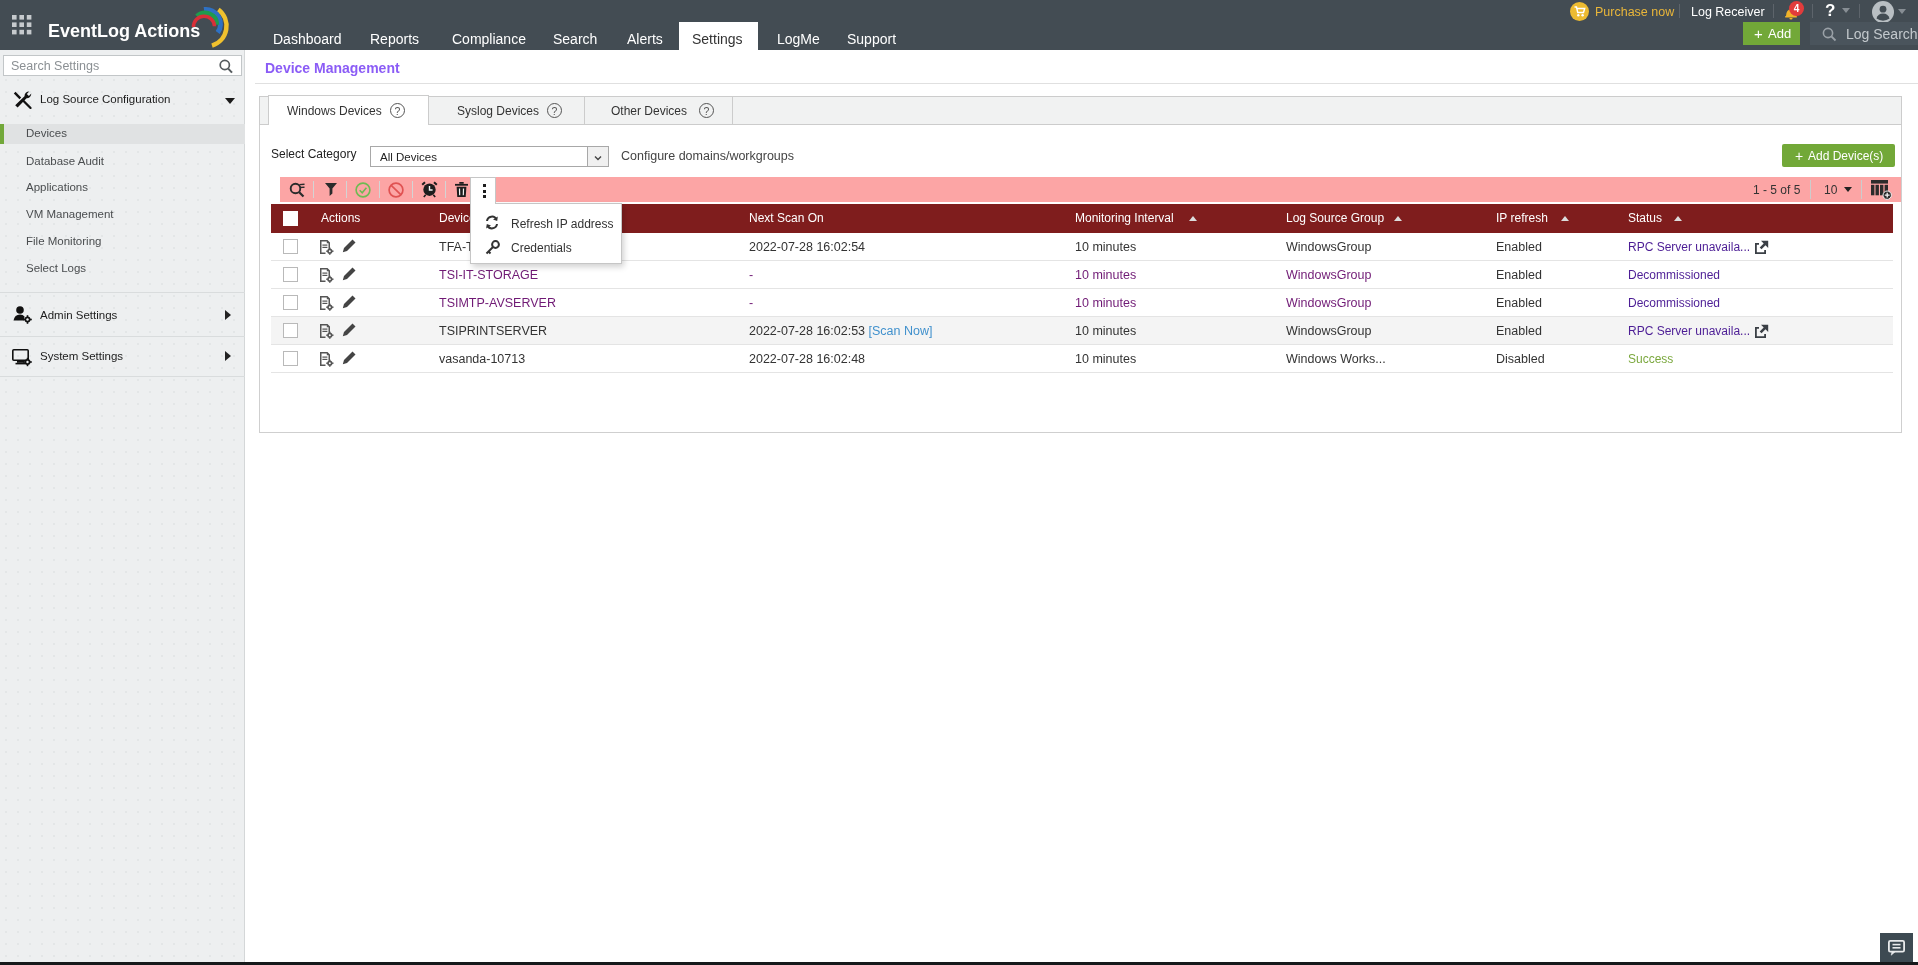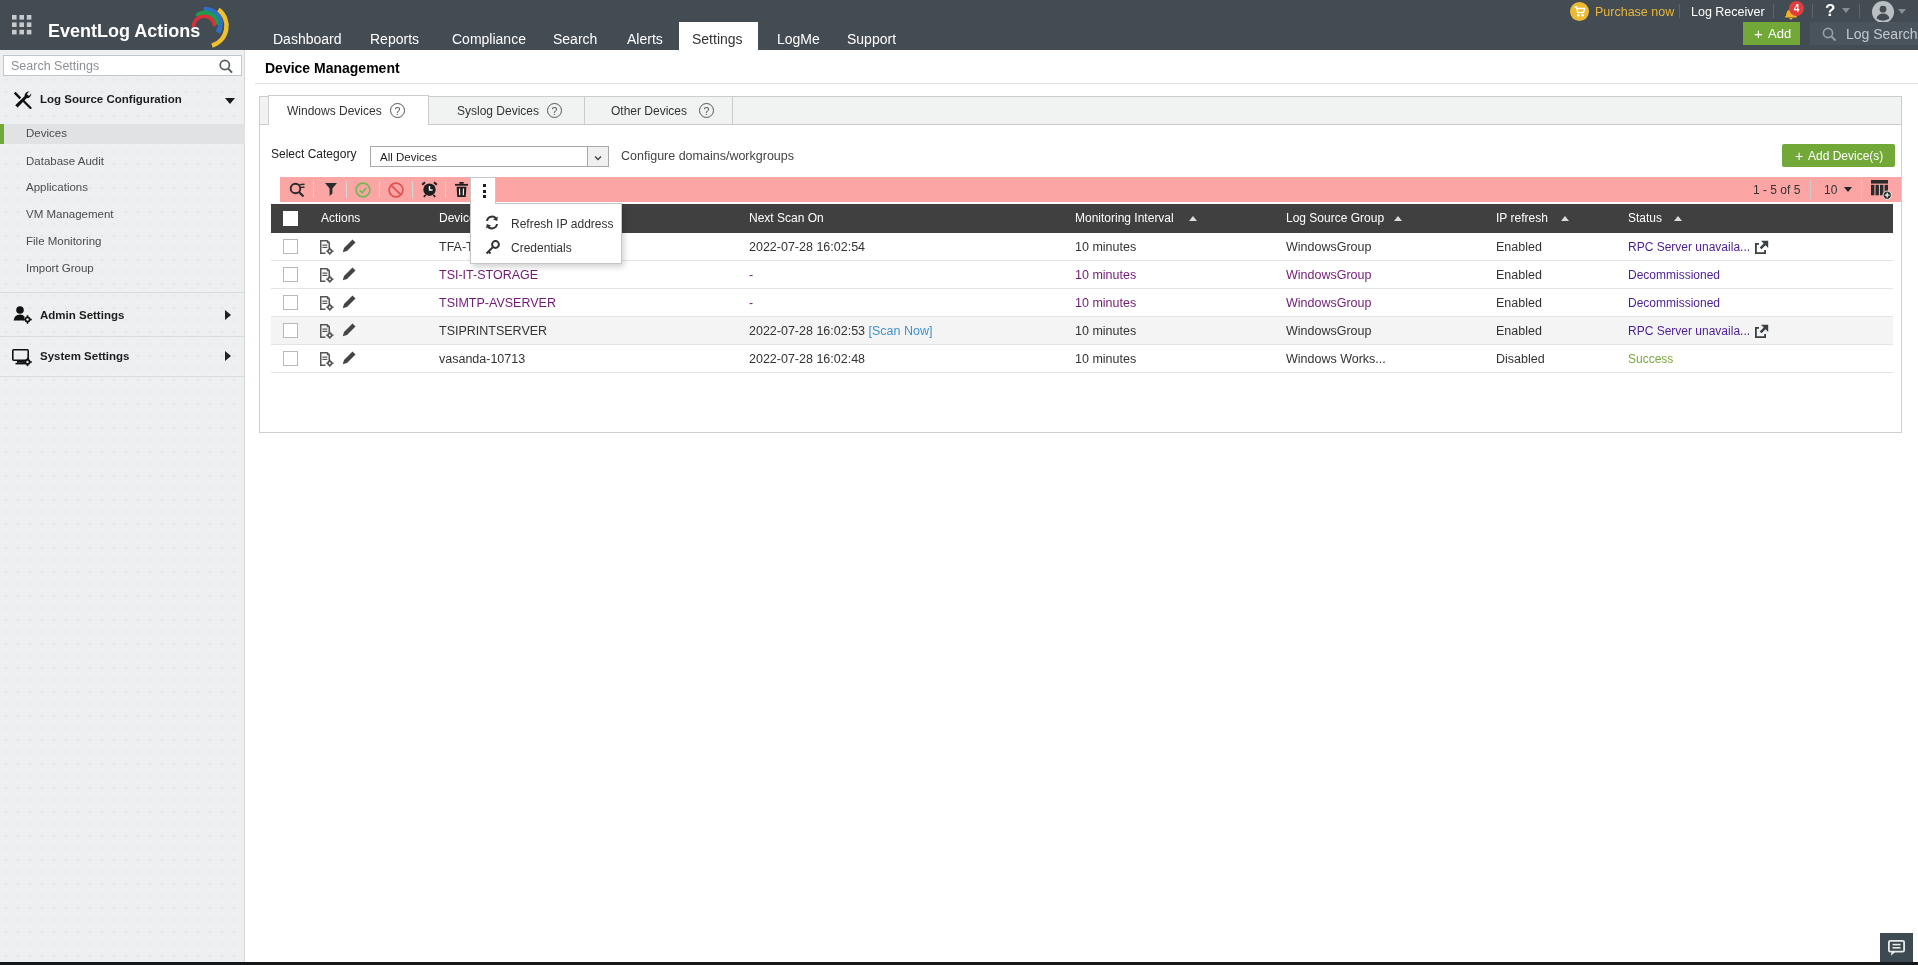--- a/index.html
+++ b/index.html
@@ -22,29 +22,29 @@
 #addbtn span { position:absolute; left:25px; top:4px; }
 #addbtn b { position:absolute; left:11px; top:3px; font-weight:normal; font-size:15px; }
 #logsearch { position:absolute; left:1810px; top:22px; width:108px; height:23px; background:#4a545c; color:#c3c9cd; font-size:14px; }
 #logsearch span { position:absolute; left:36px; top:4px; }
 
 
 #sidebar { position:absolute; left:0; top:50px; width:245px; height:913px; background:#edeff0; border-right:1px solid #d4d7d8;
   background-image: radial-gradient(#e3e6e7 0.9px, transparent 1px); background-size:12px 12px; }
 #searchbox { position:absolute; left:3px; top:5px; width:239px; height:21px; background:#fff; border:1px solid #c2c6c8; }
 #searchbox span { position:absolute; left:7px; top:3px; font-size:12.5px; color:#8b9094; }
-.sideheader { position:absolute; left:40px; font-size:11.5px; font-weight:bold; color:#1c1c1c; }
+.sideheader { position:absolute; left:40px; font-size:11.5px; font-weight:normal; color:#1c1c1c; }
 .sideitem { position:absolute; left:26px; font-size:11.5px; color:#4a4d4f; }
 #devsel { position:absolute; left:0; top:74px; width:245px; height:20px; background:#e0e2e3; border-left:4px solid #72a83a; }
 .sidediv { position:absolute; left:0px; width:245px; height:1px; background:#d9dcdd; }
 .rarrow { position:absolute; left:225px; width:0; height:0; border-top:5px solid transparent; border-bottom:5px solid transparent; border-left:6px solid #222; }
 #lsccaret { position:absolute; left:225px; top:48px; width:0; height:0; border-left:5.5px solid transparent; border-right:5.5px solid transparent; border-top:6.5px solid #1a1a1a; }
 
 
-#title { position:absolute; left:265px; top:60px; font-size:14px; font-weight:bold; color:#000000; }
+#title { position:absolute; left:265px; top:60px; font-size:14px; font-weight:bold; color:#8b5cf6; }
 #toprule { position:absolute; left:255px; top:83px; width:1663px; height:1px; background:#e0e0e0; }
 #card { position:absolute; left:259px; top:96px; width:1643px; height:337px; background:#fff; border:1px solid #cfcfcf; border-top:0; }
 #tabstrip { position:absolute; left:-1px; top:0; width:1643px; height:29px; background:#f1f2f2; border:1px solid #ccc; border-bottom:1px solid #ccc; }
 .tab { position:absolute; top:-1px; height:29px; font-size:12px; color:#333; }
 .tab .q { position:absolute; top:7px; width:15px; height:15px; border:1px solid #555; border-radius:50%; font-size:10.5px; text-align:center; line-height:14px; color:#555; }
 #tab1 { left:8px; width:161px; background:#fff; border:1px solid #ccc; border-bottom:0; height:30px; }
 #tab2 { left:169px; width:156px; border-right:1px solid #ccc; top:0; height:28px; }
 #tab3 { left:325px; width:148px; border-right:1px solid #ccc; top:0; height:28px; }
 
 #selcat { position:absolute; left:11px; top:51px; font-size:12px; color:#222; }
@@ -57,21 +57,21 @@
 #adddev span { position:absolute; left:26px; top:5px; }
 #adddev b { position:absolute; left:13px; top:4px; font-weight:normal; font-size:14px; }
 
 #toolbar { position:absolute; left:20px; top:81px; width:1621px; height:25px; background:#fca5a5; }
 .tdiv { position:absolute; top:4px; width:1px; height:17px; background:#d4d4d4; }
 #pag1 { position:absolute; left:1473px; top:6px; font-size:12px; color:#333; }
 #pag2 { position:absolute; left:1544px; top:6px; font-size:12px; color:#333; }
 .pagdiv { position:absolute; top:3px; width:1px; height:19px; background:#ccc; }
 #pcaret { position:absolute; left:1564px; top:10px; width:0; height:0; border-left:4.5px solid transparent; border-right:4.5px solid transparent; border-top:5.5px solid #222; }
 
-#thead { position:absolute; left:11px; top:108px; width:1622px; height:29px; background:#404040; color:#fff; font-size:12px; }
+#thead { position:absolute; left:11px; top:108px; width:1622px; height:29px; background:#7f1d1d; color:#fff; font-size:12px; }
 .th { position:absolute; top:7px; }
 .sort { position:absolute; top:12px; width:0; height:0; border-left:4.5px solid transparent; border-right:4.5px solid transparent; border-bottom:5px solid #dcdcdc; }
 .row { position:absolute; left:11px; width:1622px; height:28px; border-bottom:1px solid #e4e4e4; font-size:12.5px; color:#333; }
 .cell { position:absolute; top:7px; }
 .gray { color:#701a75; }
 .red { color:#4c1d95; }
 .green { color:#7ba83e; }
 .blue { color:#4191cd; }
 .st { font-size:12px; }
 .cb { position:absolute; left:12px; top:6px; width:15px; height:15px; background:#fff; border:1px solid #b9b9b9; }
@@ -173,21 +173,21 @@
     </g>
   </svg>
   <div class="sideheader" style="top:43px">Log Source Configuration</div>
   <div id="lsccaret"></div>
   <div id="devsel"></div>
   <div class="sideitem" style="top:77px">Devices</div>
   <div class="sideitem" style="top:105px">Database Audit</div>
   <div class="sideitem" style="top:131px">Applications</div>
   <div class="sideitem" style="top:158px">VM Management</div>
   <div class="sideitem" style="top:185px">File Monitoring</div>
-  <div class="sideitem" style="top:212px">Import Group</div>
+  <div class="sideitem" style="top:212px">Select Logs</div>
   <div class="sidediv" style="top:242px"></div>
   <svg class="i" style="left:13px;top:256px" width="20" height="19" viewBox="0 0 20 19">
     <circle cx="7" cy="4" r="3.8" fill="#111"></circle>
     <path d="M0.5 14.5 Q1.5 8.5 7 8.5 Q10 8.5 11.5 10.5 L11 14.5 Z" fill="#111"></path>
     <g fill="#111">
         <circle cx="14.5" cy="13.5" r="3"></circle>
         <rect x="13.7" y="9.2" width="1.6" height="2"></rect>
         <rect x="13.7" y="15.8" width="1.6" height="2"></rect>
         <rect x="10.2" y="12.7" width="2" height="1.6"></rect>
         <rect x="16.8" y="12.7" width="2" height="1.6"></rect>

